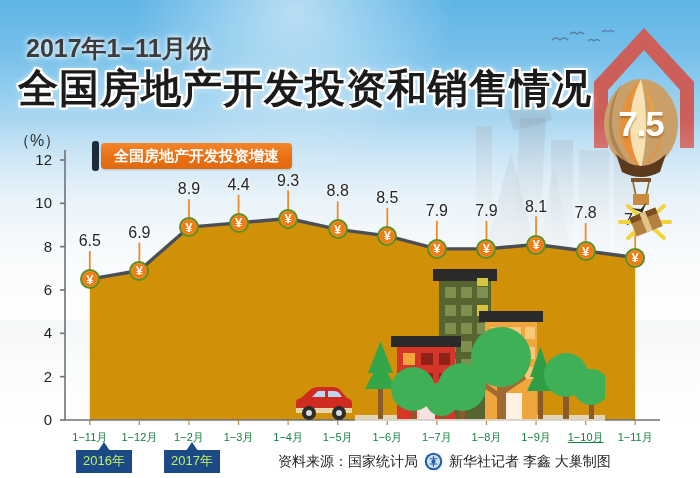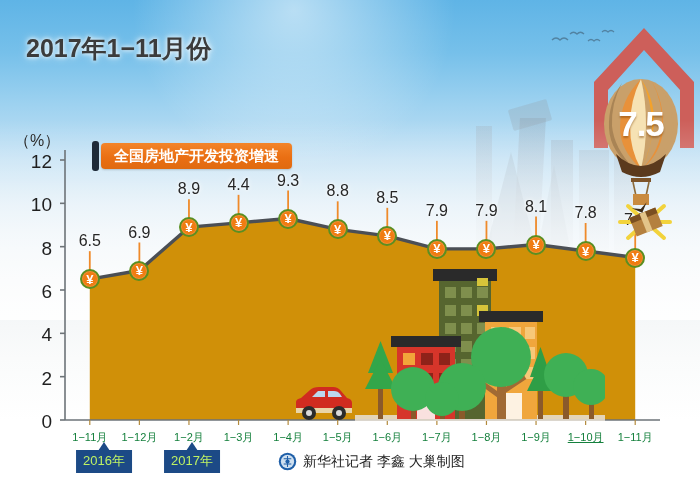--- a/index.html
+++ b/index.html
@@ -108,21 +108,21 @@
   }
 
   
   .unit {
     position: absolute; left: 14px; top: 131px;
     font-size: 16px; color: #2e2e2e;
     white-space: nowrap;
   }
   .ytick {
     position: absolute; width: 30px; text-align: right;
-    font-size: 19px; color: #1f1f1f;
+    font-size: 15px; color: #1f1f1f;
   }
 
   
   .legend-wrap { position: absolute; left: 92px; top: 143px; height: 26px; }
   .legend-bar {
     position: absolute; left: 0; top: -2px; width: 7px; height: 30px;
     background: #1e2a38; border-radius: 3px;
   }
   .legend-pill {
     position: absolute; left: 9px; top: 0; height: 26px;
@@ -239,20 +239,21 @@
   </svg>
 
   <svg class="roof" viewBox="0 0 112 130">
     <path d="M6 128 L6 62 L56 8 L106 62 L106 128 L92 128 L92 70 L56 30 L20 70 L20 128 Z" fill="#cd5f5a"></path>
     <path d="M34 128 L34 92 L48 92 L48 128 Z" fill="#cd5f5a" opacity=".85"></path>
   </svg>
 
   <div class="sky-haze"></div>
 
   <div class="title-small">2017年1−11月份</div>
+  <div class="title-main">全国房地产开发投资和销售情况</div>
 
   <svg id="chart" viewBox="0 0 700 478" preserveAspectRatio="none">
     <defs>
       <clipPath id="plotclip">
           <rect x="65" y="150" width="595" height="270"></rect>
         </clipPath>
     </defs>
 
     <path id="areaPath" fill="#d09008" d="M 89.79166666666667 420 L 89.79166666666667 279.16666666666663 L 139.375 270.5 L 188.95833333333331 227.16666666666666 L 238.54166666666666 222.83333333333334 L 288.125 218.5 L 337.7083333333333 229.33333333333334 L 387.2916666666667 235.83333333333334 L 436.875 248.83333333333334 L 486.4583333333333 248.83333333333334 L 536.0416666666667 244.5 L 585.625 251 L 635.2083333333334 257.5 L 635.2083333333334 420 Z"></path>
     <g clip-path="url(#plotclip)">
@@ -539,20 +540,21 @@
     </g>
     <g transform="rotate(-22 30 24)">
       <rect x="16" y="14" width="28" height="20" fill="#b4803f"></rect>
       <rect x="16" y="14" width="28" height="6" fill="#7b4f21"></rect>
       <rect x="27" y="14" width="6" height="20" fill="#e3c489"></rect>
       <path d="M30 14 L22 6 L30 10 L38 6 Z" fill="#3b2a16"></path>
     </g>
   </svg>
 
   <div class="footer">
+    <span>资料来源：国家统计局</span>
     <svg class="xinhua-logo" viewBox="0 0 20 20">
       <circle cx="10" cy="10" r="9.2" fill="#1f5fa8"></circle>
       <circle cx="10" cy="10" r="7" fill="#cfe0f0"></circle>
       <path d="M10 4.2 L10 15.8 M6 7 L14 7 M6 12.6 L14 12.6" stroke="#1f5fa8" stroke-width="1.1"></path>
       <circle cx="10" cy="10" r="2.2" fill="#1f5fa8"></circle>
     </svg>
     <span>新华社记者 李鑫 大巢制图</span>
   </div>
 
 </div>

